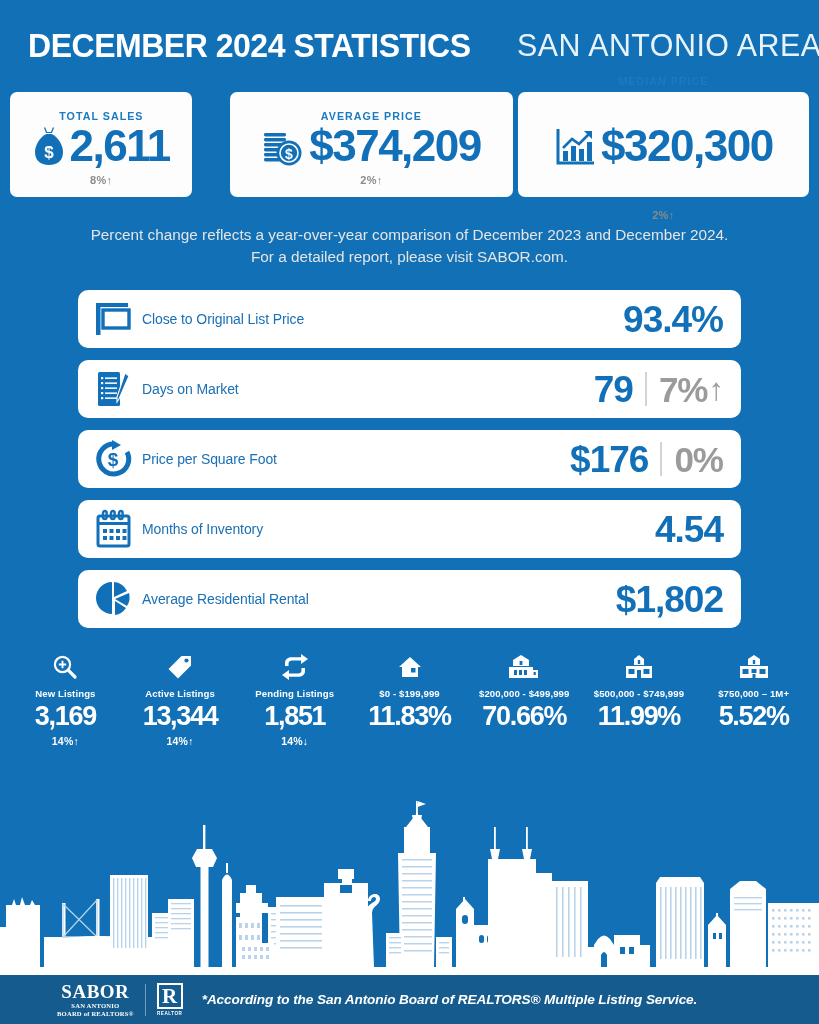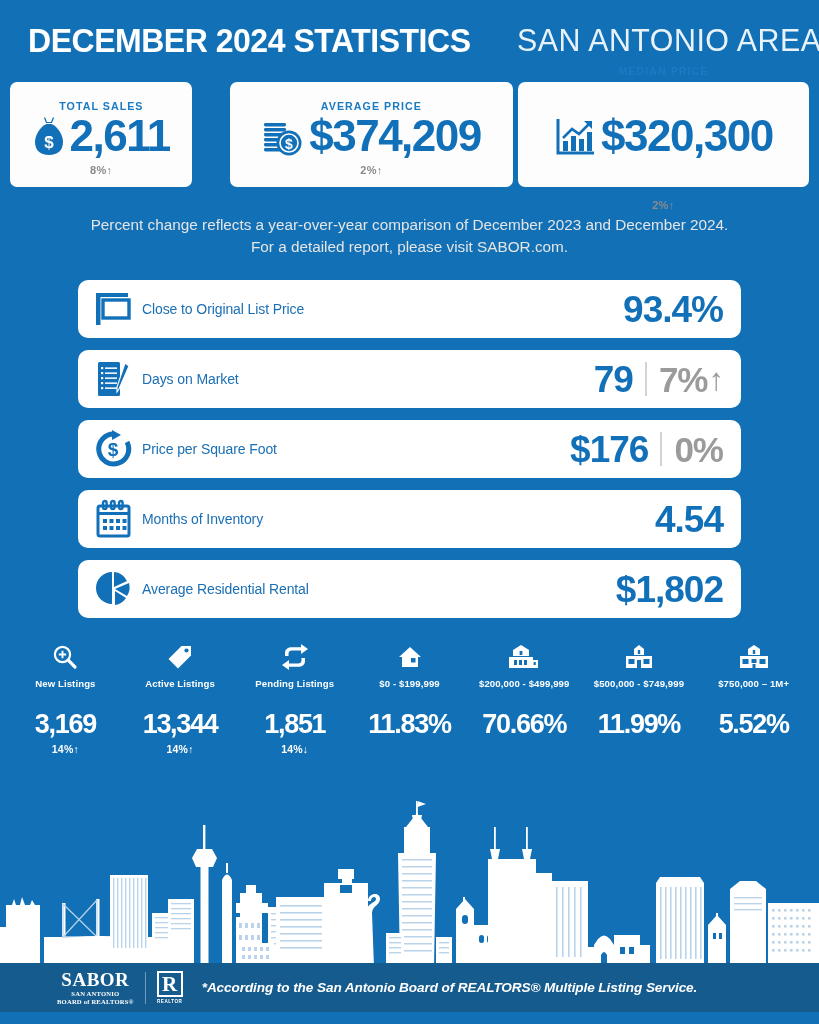--- a/index.html
+++ b/index.html
@@ -6,21 +6,21 @@
   html,body { width:819px; height:1024px; }
   body {
     background:#1170b6;
     font-family:"Liberation Sans", sans-serif;
     overflow:hidden;
     position:relative;
   }
 
   
   .header{
-    height:82px;
+    height:92px;
     display:flex;
     align-items:center;
     padding-left:28px;
   }
   .title-main{
     font-size:33px;
     font-weight:bold;
     color:#ffffff;
     letter-spacing:-0.5px;
     transform:scaleX(0.97);
@@ -183,21 +183,21 @@
     font-size:9.6px;
     font-weight:bold;
     margin-top:6px;
     letter-spacing:0.1px;
     white-space:nowrap;
   }
   .bstat-value{
     font-size:27px;
     font-weight:bold;
     letter-spacing:-1.3px;
-    margin-top:21px;
+    margin-top:3px;
     line-height:1.05;
     white-space:nowrap;
   }
   .bstat-delta{
     font-size:10.5px;
     font-weight:bold;
     margin-top:5px;
     letter-spacing:0.2px;
   }
 
@@ -206,21 +206,21 @@
     position:absolute;
     left:0;
     bottom:49px;
     width:819px;
     height:190px;
   }
 
   
   .footer{
     position:absolute;
-    left:0; bottom:12px;
+    left:0; bottom:0;
     width:819px; height:49px;
     background:#155b8e;
     display:flex;
     align-items:center;
     padding-left:57px;
   }
   .sabor-logo{ display:flex; flex-direction:column; align-items:center; }
   .sabor-word{
     color:#ffffff;
     font-family:"Liberation Serif", serif;

